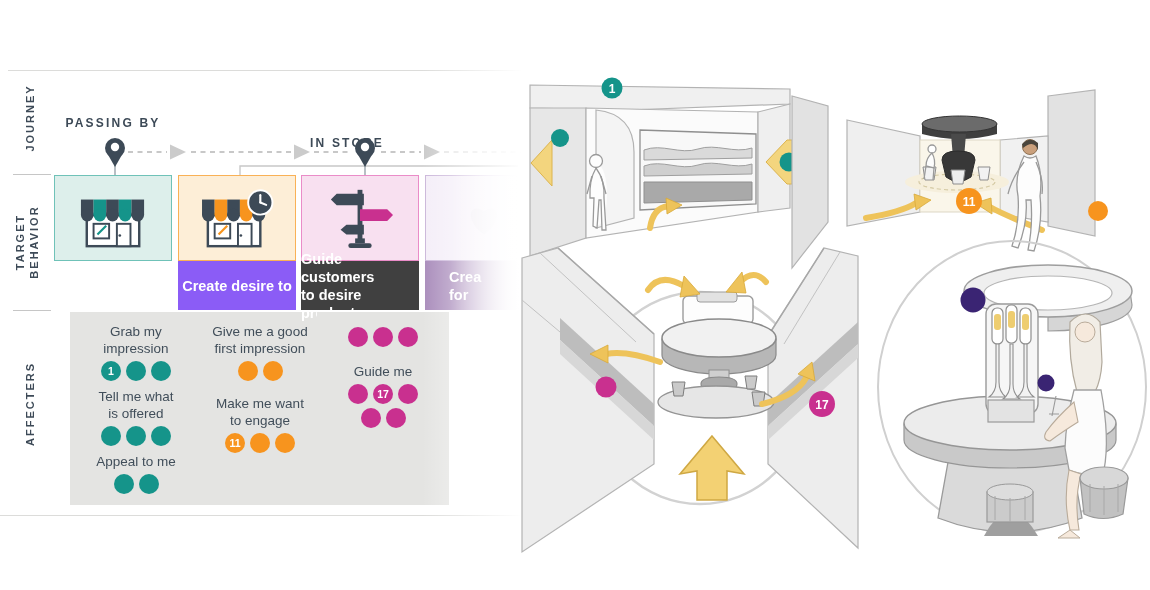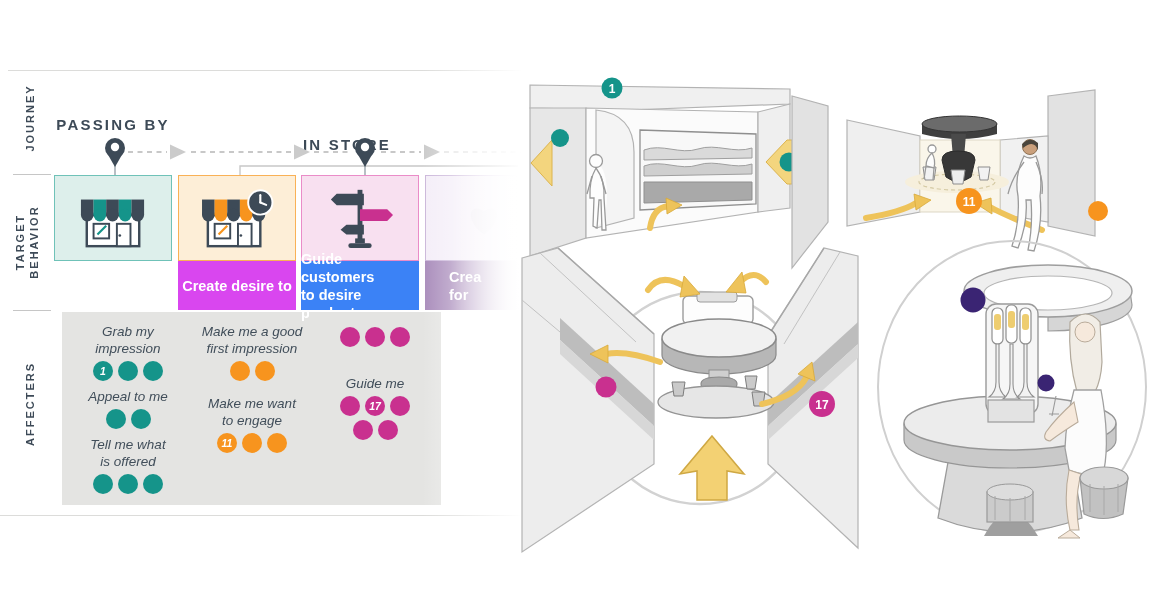--- a/index.html
+++ b/index.html
@@ -5,42 +5,42 @@
   html,body{margin:0;padding:0;background:#ffffff;}
   #stage{position:relative;width:1150px;height:590px;background:#fff;overflow:hidden;
          font-family:"Liberation Sans",sans-serif;color:#3d4a57;}
   .hairline{position:absolute;height:1px;background:#dcdcda;}
   
   .vlabel{position:absolute;font-size:11px;font-weight:700;letter-spacing:2px;color:#3d4a57;
           text-align:center;transform:rotate(-90deg);white-space:nowrap;}
   .vlabel .vl2{line-height:14px;}
   .divider{position:absolute;width:38px;height:1px;background:#c6c6c6;left:13px;}
   
-  .stage-label{position:absolute;width:118px;text-align:center;font-size:15px;font-weight:700;
+  .stage-label{position:absolute;width:118px;text-align:center;font-size:12px;font-weight:700;
                letter-spacing:2.2px;color:#3d4a57;top:116px;}
   
   .col{position:absolute;top:175px;width:118px;}
   .icon-area{height:84px;border:1px solid;display:flex;align-items:center;justify-content:center;}
   .hdr{height:49px;display:flex;flex-direction:column;align-items:center;justify-content:center;
        color:#fff;font-size:14.5px;font-weight:700;line-height:18px;}
-  .panel{position:absolute;top:137px;left:8px;width:132px;height:193px;background:#e4e4e2;
-         box-sizing:border-box;padding-top:11px;text-align:center;font-style:italic;}
+  .panel{position:absolute;top:137px;left:16px;width:132px;height:193px;background:#e4e4e2;
+         box-sizing:border-box;padding-top:11px;text-align:center;}
   .aff{margin-bottom:7px;}
   .atxt div{font-size:13.5px;line-height:17px;color:#414e5a;}
   .dots{display:flex;justify-content:center;gap:5px;margin-top:4px;}
   .dot{width:20px;height:20px;border-radius:50%;display:inline-block;
        font-size:10.5px;font-weight:700;color:#fff;line-height:20px;text-align:center;}
   .c1bg{background:#ddefeb;border-color:#6fc2b8;}
   .c1hd{background:#15948a;}
   .c1dot{background:#15948a;}
   .c2bg{background:#fdeed7;border-color:#f9b156;}
-  .c2hd{background:#d946ef;text-align:right;}
+  .c2hd{background:#8b5cf6;text-align:right;}
   .c2dot{background:#f7941e;}
   .c3bg{background:#f8e0f0;border-color:#ea8cc8;}
-  .c3hd{background:#3b82f6;}
+  .c3hd{background:#404040;}
   .c3dot{background:#c9308f;}
   .c4bg{background:#f4eef8;border-color:#cbb7da;}
   .c4hd{background:#a98cbb;align-items:flex-start;padding-left:24px;box-sizing:border-box;}
   .c4dot{background:#e3d7ec;}
   #col4{ -webkit-mask-image:linear-gradient(90deg,#000 0%,#000 22%,rgba(0,0,0,0) 82%);
          mask-image:linear-gradient(90deg,#000 0%,#000 22%,rgba(0,0,0,0) 82%);}
   #col4 .atxt div{color:#b7a6c6;text-align:left;padding-left:28px;}
   #col4 .dots{justify-content:flex-start;}
   .fade-overlay{position:absolute;left:422px;top:58px;width:128px;height:462px;z-index:5;
         background:linear-gradient(90deg,rgba(255,255,255,0) 0%,#ffffff 78%);pointer-events:none;}
@@ -130,34 +130,34 @@
           <div>impression</div>
         </div>
         <div class="dots">
           <span class="dot c1dot">1</span>
           <span class="dot c1dot"></span>
           <span class="dot c1dot"></span>
         </div>
       </div>
       <div class="aff">
         <div class="atxt">
-          <div>Appeal to me</div>
-        </div>
-        <div class="dots">
-          <span class="dot c1dot"></span>
-          <span class="dot c1dot"></span>
-        </div>
-      </div>
-      <div class="aff">
-        <div class="atxt">
           <div>Tell me what</div>
           <div>is offered</div>
         </div>
         <div class="dots">
           <span class="dot c1dot"></span>
+          <span class="dot c1dot"></span>
+          <span class="dot c1dot"></span>
+        </div>
+      </div>
+      <div class="aff">
+        <div class="atxt">
+          <div>Appeal to me</div>
+        </div>
+        <div class="dots">
           <span class="dot c1dot"></span>
           <span class="dot c1dot"></span>
         </div>
       </div>
     </div>
   </div>
 
   <div class="col" id="col2" style="left:178px;">
     <div class="icon-area c2bg">
       <svg width="84" height="68" viewBox="0 0 86 70">
@@ -184,21 +184,21 @@
           <line x1="67" y1="19" x2="73" y2="21.5" stroke="#ffffff" stroke-width="2.2" stroke-linecap="round"></line>
         </g>
       </svg>
     </div>
     <div class="hdr c2hd">
       <div>Create desire to</div>
     </div>
     <div class="panel">
       <div class="aff">
         <div class="atxt">
-          <div>Make me a good</div>
+          <div>Give me a good</div>
           <div>first impression</div>
         </div>
         <div class="dots">
           <span class="dot c2dot"></span>
           <span class="dot c2dot"></span>
         </div>
       </div>
       <div class="aff" style="margin-top:14px;">
         <div class="atxt">
           <div>Make me want</div>
@@ -229,21 +229,21 @@
       <div>to desire product</div>
     </div>
     <div class="panel">
       <div class="aff">
         <div class="dots">
           <span class="dot c3dot"></span>
           <span class="dot c3dot"></span>
           <span class="dot c3dot"></span>
         </div>
       </div>
-      <div class="aff" style="margin-top:28px;">
+      <div class="aff" style="margin-top:16px;">
         <div class="atxt">
           <div>Guide me</div>
         </div>
         <div class="dots">
           <span class="dot c3dot"></span>
           <span class="dot c3dot">17</span>
           <span class="dot c3dot"></span>
         </div>
         <div class="dots">
           <span class="dot c3dot"></span>

